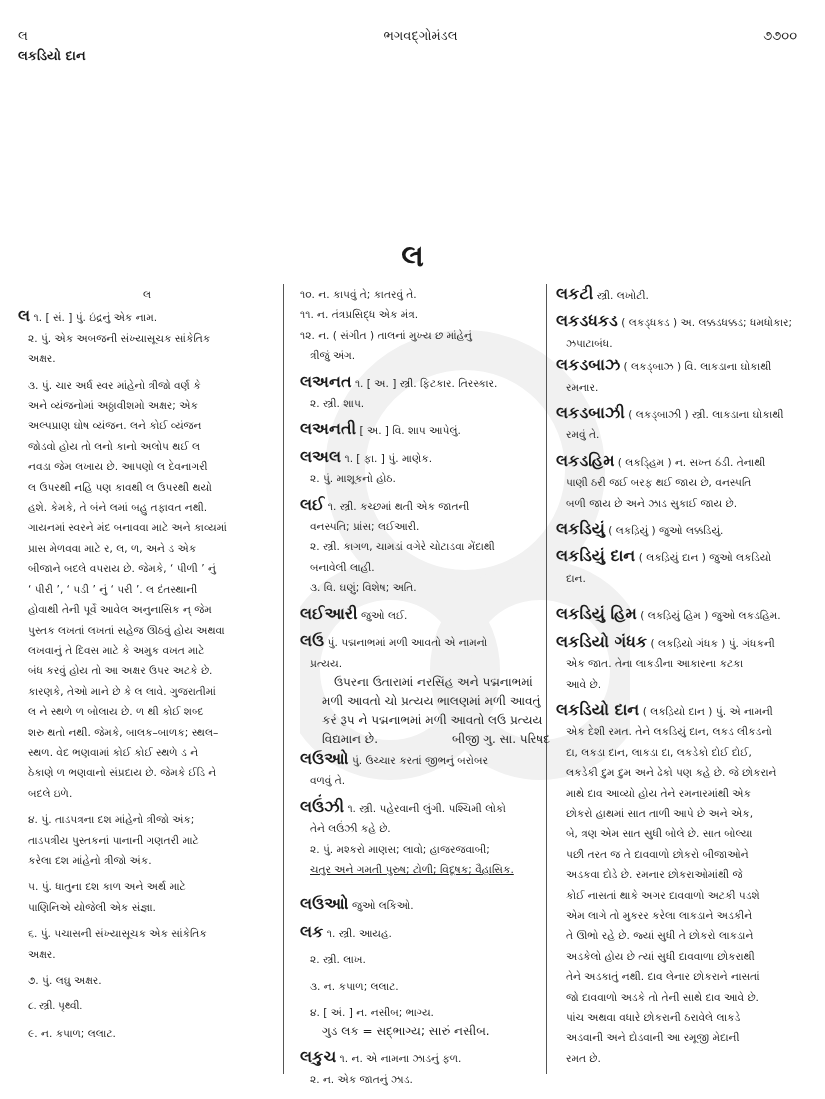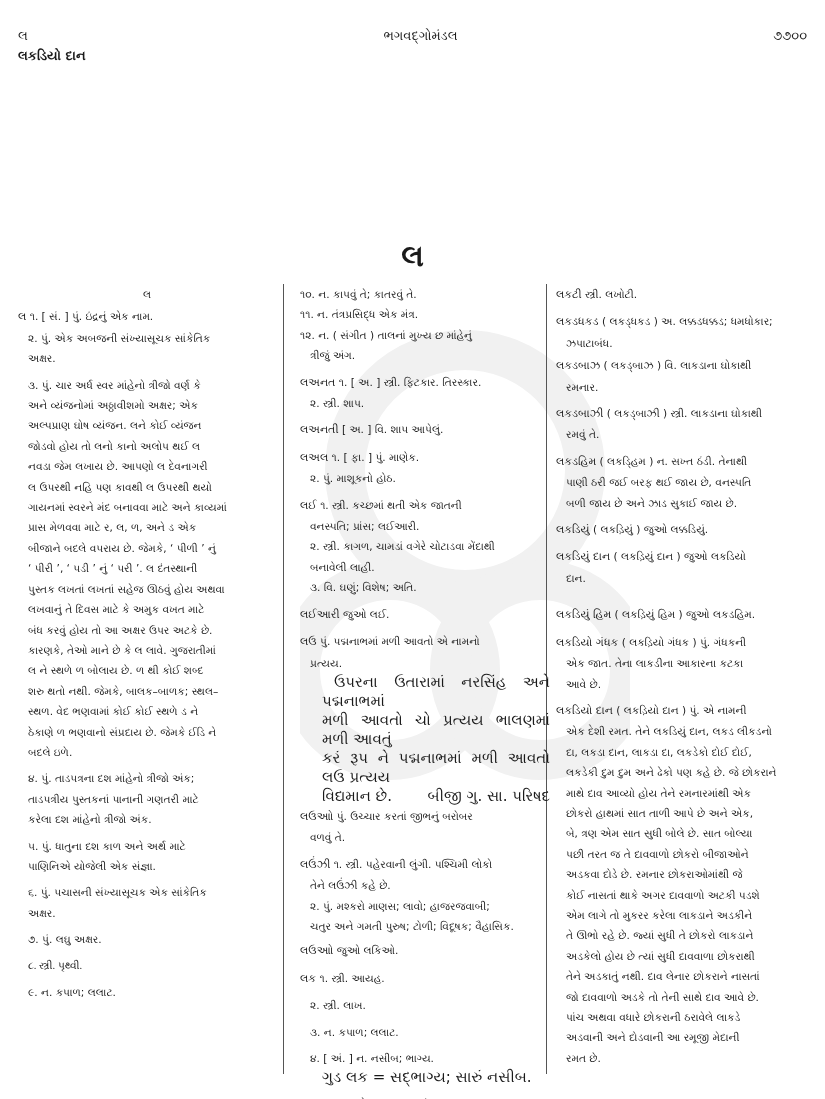--- a/index.html
+++ b/index.html
@@ -6,42 +6,42 @@
   body {
     width:825px; height:1099px; background:#ffffff; position:relative; overflow:hidden;
     font-family:"DejaVu Sans", sans-serif; color:#1a1a1a;
   }
   .watermark {
     position:absolute; left:300px; top:300px; width:330px; height:520px; pointer-events:none;
   }
   .hdr { position:absolute; top:28px; font-size:13px; }
   .hdr-left { left:18px; }
   .hdr-center { left:8px; width:825px; text-align:center; }
-  .hdr-right { right:18px; }
+  .hdr-right { right:28px; }
   .hdr-sub { position:absolute; left:18px; top:48px; font-size:13px; font-weight:bold; }
   .big-letter {
     position:absolute; left:0; width:825px; top:238px; text-align:center;
     font-size:30px; font-weight:bold;
   }
   .col {
     position:absolute; top:284px; bottom:16px; font-size:10.6px; line-height:20.4px;
     text-align:justify;
   }
   .col-1 { left:18px; width:258px; }
   .col-2 { left:300px; width:250px; }
   .col-3 { left:556px; width:256px; }
   .divider { position:absolute; top:284px; width:1px; background:#555; }
   .div-1 { left:283px; height:790px; }
   .div-2 { left:546px; height:790px; }
   .sec-head { text-align:center; margin:0 0 2px 0; }
   .line { margin:0; }
   .indent { padding-left:10px; }
   .cont { padding-left:10px; }
-  .hw { font-weight:normal; font-size:11px; }
-  .quote { padding-left:22px; font-size:15px; line-height:19px; }
+  .hw { font-weight:bold; font-size:16px; }
+  .quote { padding-left:22px; font-size:12px; line-height:19px; }
   .src { display:inline-block; float:right; }
 </style>
 </head>
 <body>
 
 <svg class="watermark" viewBox="0 0 330 520">
   <g fill="none" stroke="#f1f1f1" stroke-width="40">
     <circle cx="165" cy="170" r="120"></circle>
     <circle cx="90" cy="370" r="90"></circle>
     <circle cx="240" cy="370" r="90"></circle>
@@ -62,24 +62,26 @@
   <div class="sec-head">લ</div>
 <div class="line"><span class="hw">લ</span><span> ૧. [ સં. ] પું. ઇંદ્રનું એક નામ.</span></div>
     <div class="line indent"><span>૨. પું. એક અબજની સંખ્યાસૂચક સાંકેતિક</span></div>
     <div class="line cont" style="margin-bottom: 6px;"><span>અક્ષર.</span></div>
     <div class="line indent"><span>૩. પું. ચાર અર્ધ સ્વર માંહેનો ત્રીજો વર્ણ કે</span></div>
     <div class="line cont"><span>અને વ્યંજનોમાં અઠ્ઠાવીશમો અક્ષર; એક</span></div>
     <div class="line cont"><span>અલ્પપ્રાણ ઘોષ વ્યંજન. લને કોઈ વ્યંજન</span></div>
     <div class="line cont"><span>જોડવો હોય તો લનો કાનો અલોપ થઈ લ</span></div>
     <div class="line cont"><span>નવડા જેમ લખાય છે. આપણો લ દેવનાગરી</span></div>
     <div class="line cont"><span>લ ઉપરથી નહિ પણ કાવથી લ ઉપરથી થયો</span></div>
+    <div class="line cont"><span>હશે. કેમકે, તે બંને લમાં બહુ તફાવત નથી.</span></div>
     <div class="line cont"><span>ગાયનમાં સ્વરને મંદ બનાવવા માટે અને કાવ્યમાં</span></div>
     <div class="line cont"><span>પ્રાસ મેળવવા માટે ર, લ, ળ, અને ડ એક</span></div>
     <div class="line cont"><span>બીજાને બદલે વપરાય છે. જેમકે, ‘ પીળી ’ નું</span></div>
     <div class="line cont"><span>‘ પીરી ’, ‘ પડી ’ નું ‘ પરી ’. લ દંતસ્થાની</span></div>
+    <div class="line cont"><span>હોવાથી તેની પૂર્વે આવેલ અનુનાસિક ન્ જેમ</span></div>
     <div class="line cont"><span>પુસ્તક લખતાં લખતાં સહેજ ઊઠવું હોય અથવા</span></div>
     <div class="line cont"><span>લખવાનું તે દિવસ માટે કે અમુક વખત માટે</span></div>
     <div class="line cont"><span>બંધ કરવું હોય તો આ અક્ષર ઉપર અટકે છે.</span></div>
     <div class="line cont"><span>કારણકે, તેઓ માને છે કે લ લાવે. ગુજરાતીમાં</span></div>
     <div class="line cont"><span>લ ને સ્થળે ળ બોલાય છે. ળ થી કોઈ શબ્દ</span></div>
     <div class="line cont"><span>શરુ થતો નથી. જેમકે, બાલક–બાળક; સ્થલ–</span></div>
     <div class="line cont"><span>સ્થળ. વેદ ભણવામાં કોઈ કોઈ સ્થળે ડ ને</span></div>
     <div class="line cont"><span>ઠેકાણે ળ ભણવાનો સંપ્રદાય છે. જેમકે ઈડિ ને</span></div>
     <div class="line cont" style="margin-bottom: 6px;"><span>બદલે ઇળે.</span></div>
     <div class="line indent"><span>૪. પું. તાડપત્રના દશ માંહેનો ત્રીજો અંક;</span></div>
@@ -113,21 +115,21 @@
     <div class="line cont"><span>પ્રત્યય.</span></div>
     <div class="line quote" style="text-indent: 12px;"><span>ઉપરના ઉતારામાં નરસિંહ અને પદ્મનાભમાં</span></div>
     <div class="line quote"><span>મળી આવતો ચો પ્રત્યય ભાલણમાં મળી આવતું</span></div>
     <div class="line quote"><span>કરં રૂપ ને પદ્મનાભમાં મળી આવતો લઉ પ્રત્યય</span></div>
     <div class="line quote"><span>વિદ્યમાન છે.</span><span class="src">બીજી ગુ. સા. પરિષદ</span></div>
     <div class="line"><span class="hw">લઉઆો</span><span> પું. ઉચ્ચાર કરતાં જીભનું બરોબર</span></div>
     <div class="line cont" style="margin-bottom: 6px;"><span>વળવું તે.</span></div>
     <div class="line"><span class="hw">લઉંઝી</span><span> ૧. સ્ત્રી. પહેરવાની લુંગી. પશ્ચિમી લોકો</span></div>
     <div class="line cont"><span>તેને લઉંઝી કહે છે.</span></div>
     <div class="line indent"><span>૨. પું. મશ્કરો માણસ; લાવો; હાજરજવાબી;</span></div>
-    <div class="line cont" style="margin-bottom: 4px;"><span>ચતુર અને ગમતી પુરુષ; ટોળી; વિદૂષક; વૈહાસિક.</span></div>
+    <div class="line cont" style="margin-bottom: 15px; text-decoration: underline;"><span>ચતુર અને ગમતી પુરુષ; ટોળી; વિદૂષક; વૈહાસિક.</span></div>
     <div class="line" style="margin-bottom: 6px;"><span class="hw">લઉઆો</span><span> જુઓ લકિઓ.</span></div>
     <div class="line" style="margin-bottom: 6px;"><span class="hw">લક</span><span> ૧. સ્ત્રી. આયહ.</span></div>
     <div class="line indent" style="margin-bottom: 6px;"><span>૨. સ્ત્રી. લાખ.</span></div>
     <div class="line indent" style="margin-bottom: 6px;"><span>૩. ન. કપાળ; લલાટ.</span></div>
     <div class="line indent"><span>૪. [ અં. ] ન. નસીબ; ભાગ્ય.</span></div>
     <div class="line quote" style="margin-bottom: 6px;"><span>ગુડ લક = સદ્ભાગ્ય; સારું નસીબ.</span></div>
     <div class="line"><span class="hw">લકુચ</span><span> ૧. ન. એ નામના ઝાડનું ફળ.</span></div>
     <div class="line indent"><span>૨. ન. એક જાતનું ઝાડ.</span></div>
   </div>
 <div class="col col-3" id="col2">

